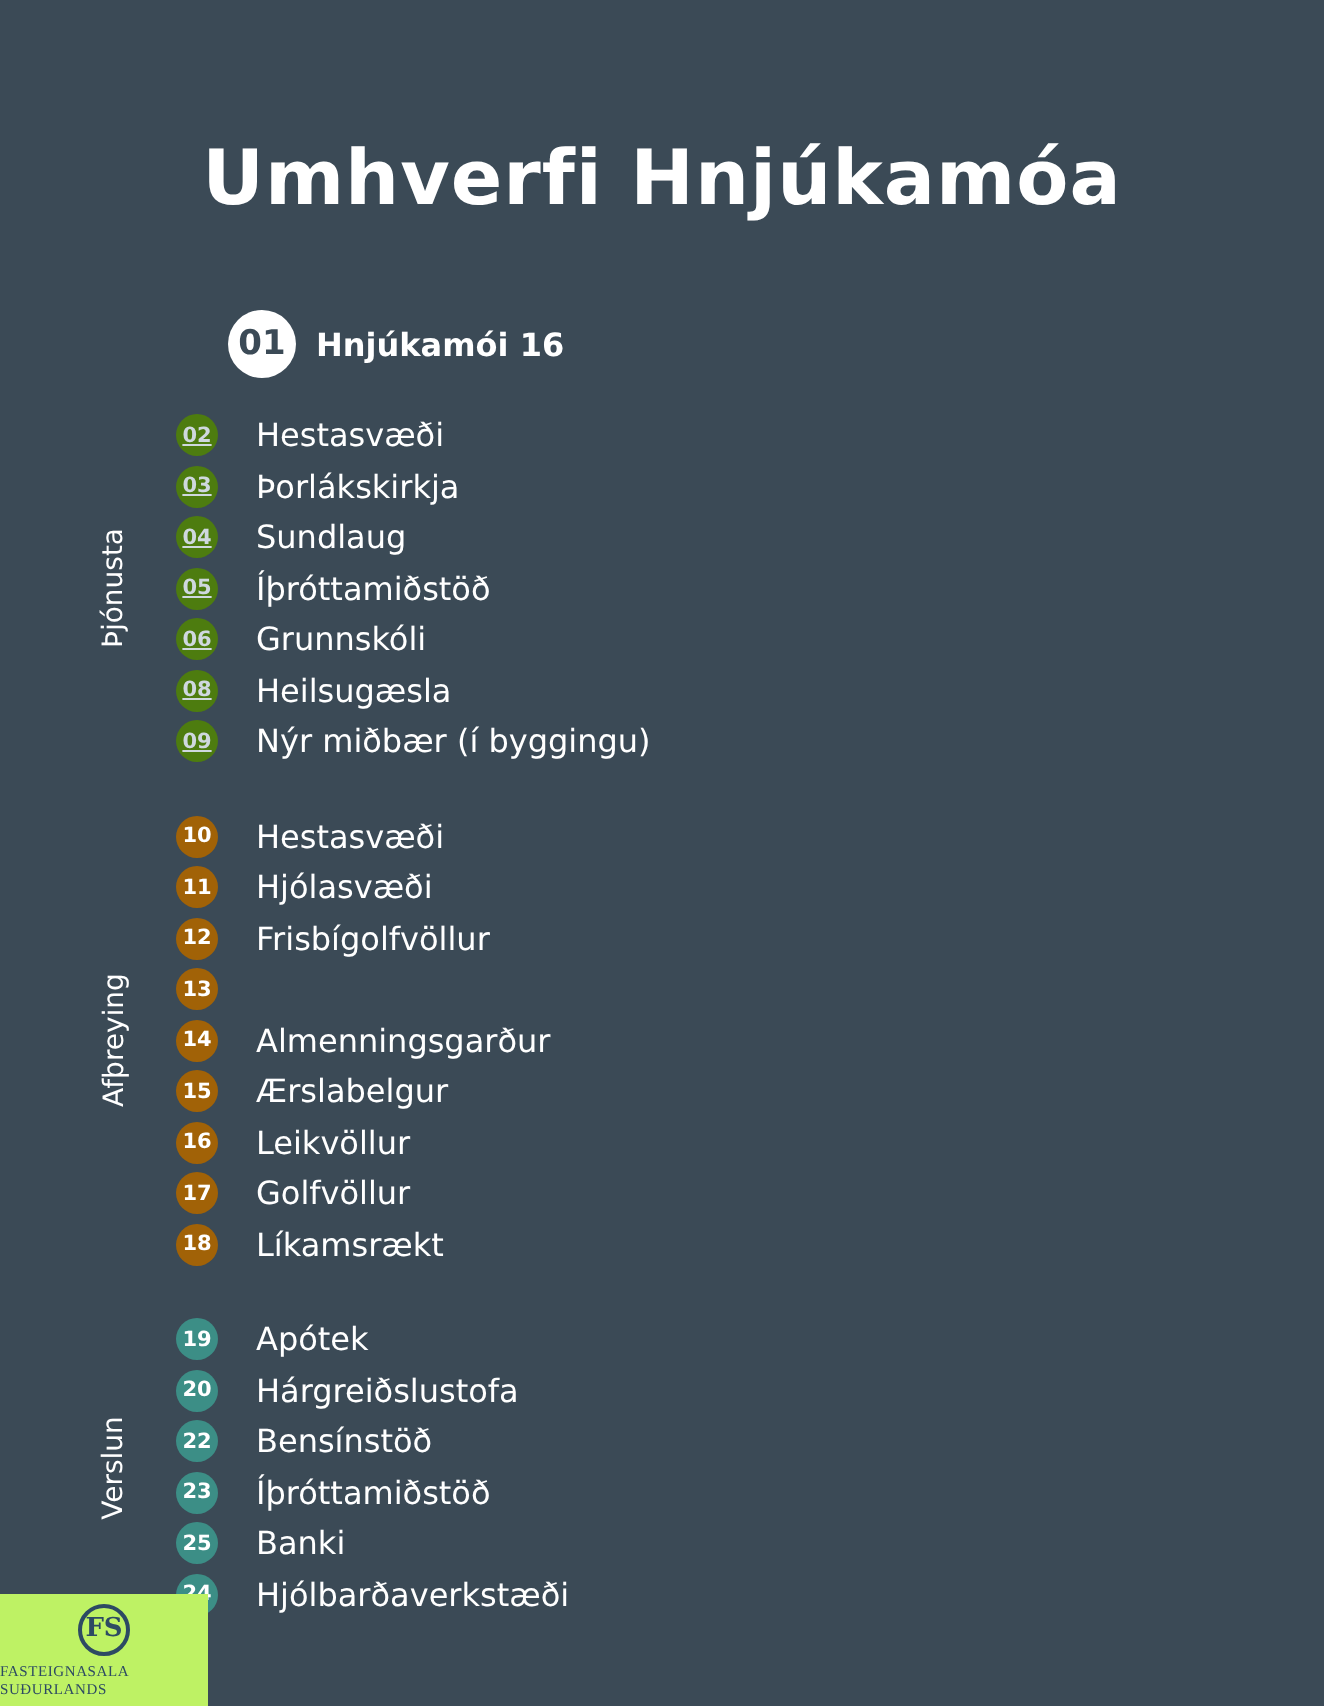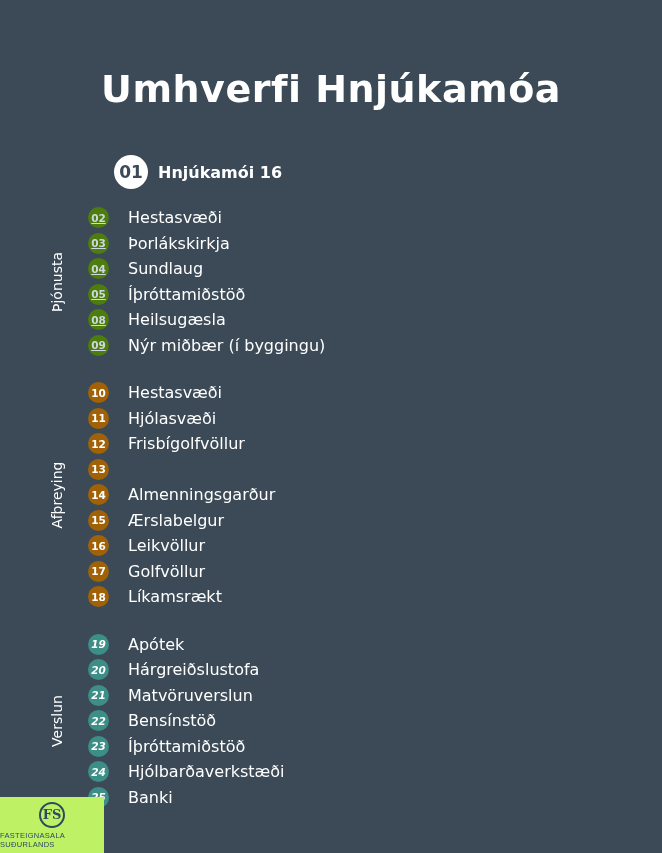--- a/index.html
+++ b/index.html
@@ -107,21 +107,20 @@
   .badge.svc {
     background: #4d7c0f;
     color: #cfd8de;
     text-decoration: underline;
   }
   .badge.rec {
     background: #a16207;
   }
   .badge.shop {
     background: #3c8e86;
-    font-style: italic;
   }
   .item-label {
     margin-left: 19px;
     font-size: 16px;
     color: #ffffff;
     font-family: "DejaVu Sans", sans-serif;
   }
   .logo-box {
     position: absolute;
     left: 0;
@@ -146,21 +145,21 @@
     font-size: 13px;
     font-weight: bold;
     font-family: "DejaVu Serif", serif;
     box-sizing: border-box;
   }
   .logo-text {
     margin-top: 3px;
     font-size: 7.5px;
     color: #2d4a63;
     letter-spacing: 0.3px;
-    font-family: Liberation Sans, sans-serif;
+    font-family: Liberation Serif, serif;
   }
 </style>
 </head>
 <body>
 
 <div class="page">
 
   <h1 class="title">Umhverfi Hnjúkamóa</h1>
 
   <div class="content">
@@ -184,20 +183,24 @@
       </div>
       <div class="item">
         <div class="badge svc">04</div>
         <div class="item-label">Sundlaug</div>
       </div>
       <div class="item">
         <div class="badge svc">05</div>
         <div class="item-label">Íþróttamiðstöð</div>
       </div>
       <div class="item">
+        <div class="badge svc">06</div>
+        <div class="item-label">Grunnskóli</div>
+      </div>
+      <div class="item">
         <div class="badge svc">08</div>
         <div class="item-label">Heilsugæsla</div>
       </div>
       <div class="item">
         <div class="badge svc">09</div>
         <div class="item-label">Nýr miðbær (í byggingu)</div>
       </div>
     </div>
 
     <div class="group">
@@ -247,38 +250,34 @@
       </div>
       <div class="item">
         <div class="badge shop">19</div>
         <div class="item-label">Apótek</div>
       </div>
       <div class="item">
         <div class="badge shop">20</div>
         <div class="item-label">Hárgreiðslustofa</div>
       </div>
       <div class="item">
-        <div class="badge shop">21</div>
-        <div class="item-label">Matvöruverslun</div>
-      </div>
-      <div class="item">
         <div class="badge shop">22</div>
         <div class="item-label">Bensínstöð</div>
       </div>
       <div class="item">
         <div class="badge shop">23</div>
         <div class="item-label">Íþróttamiðstöð</div>
       </div>
       <div class="item">
+        <div class="badge shop">25</div>
+        <div class="item-label">Banki</div>
+      </div>
+      <div class="item">
         <div class="badge shop">24</div>
         <div class="item-label">Hjólbarðaverkstæði</div>
-      </div>
-      <div class="item">
-        <div class="badge shop">25</div>
-        <div class="item-label">Banki</div>
       </div>
     </div>
 
   </div>
 
   <div class="logo-box">
     <div class="logo-mark">FS</div>
     <div class="logo-text">FASTEIGNASALA SUÐURLANDS</div>
   </div>
 

